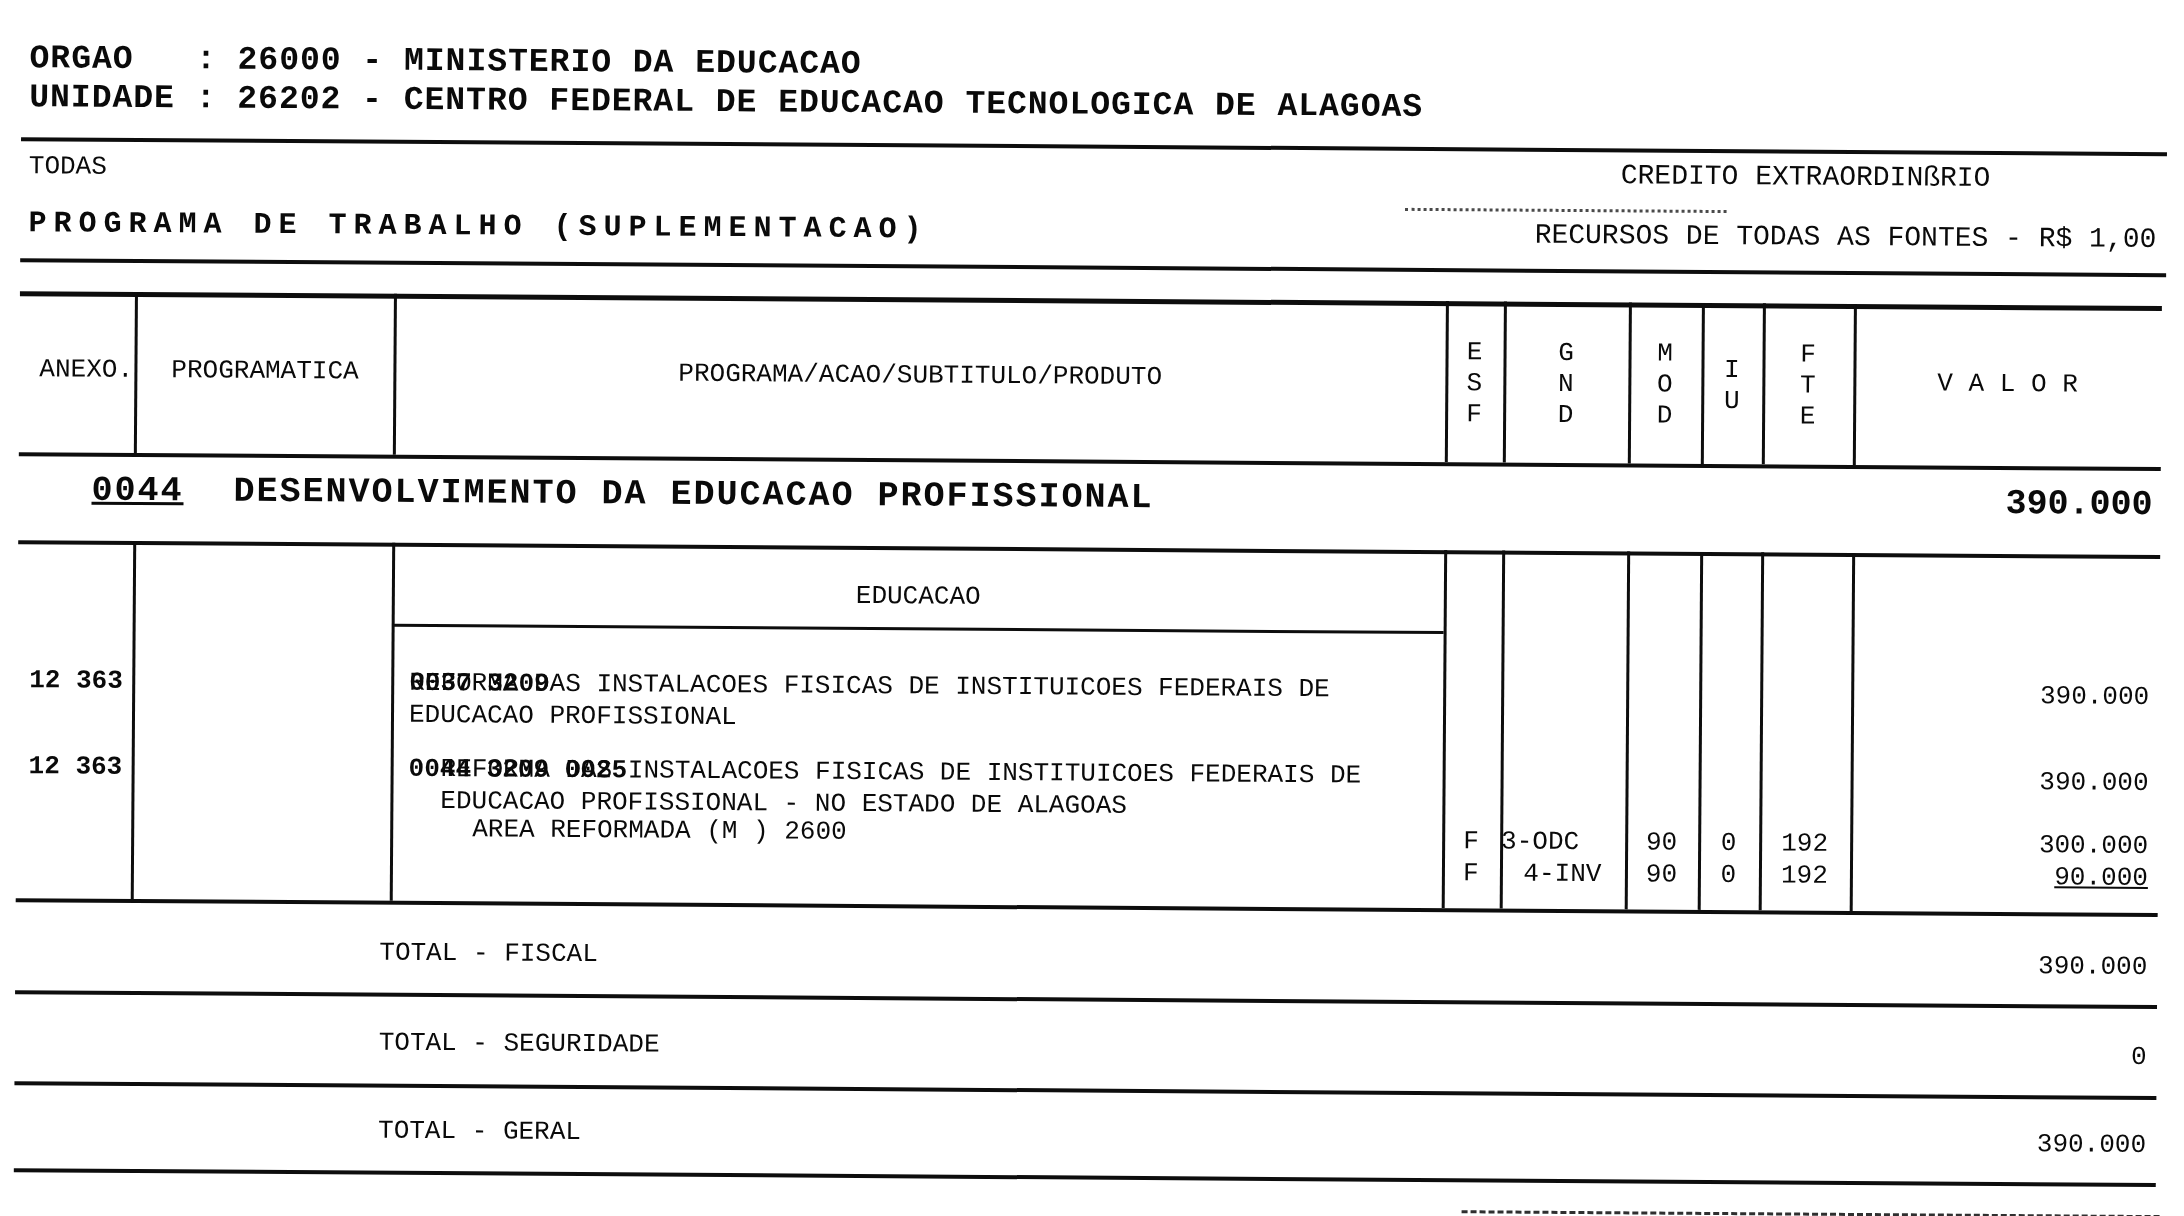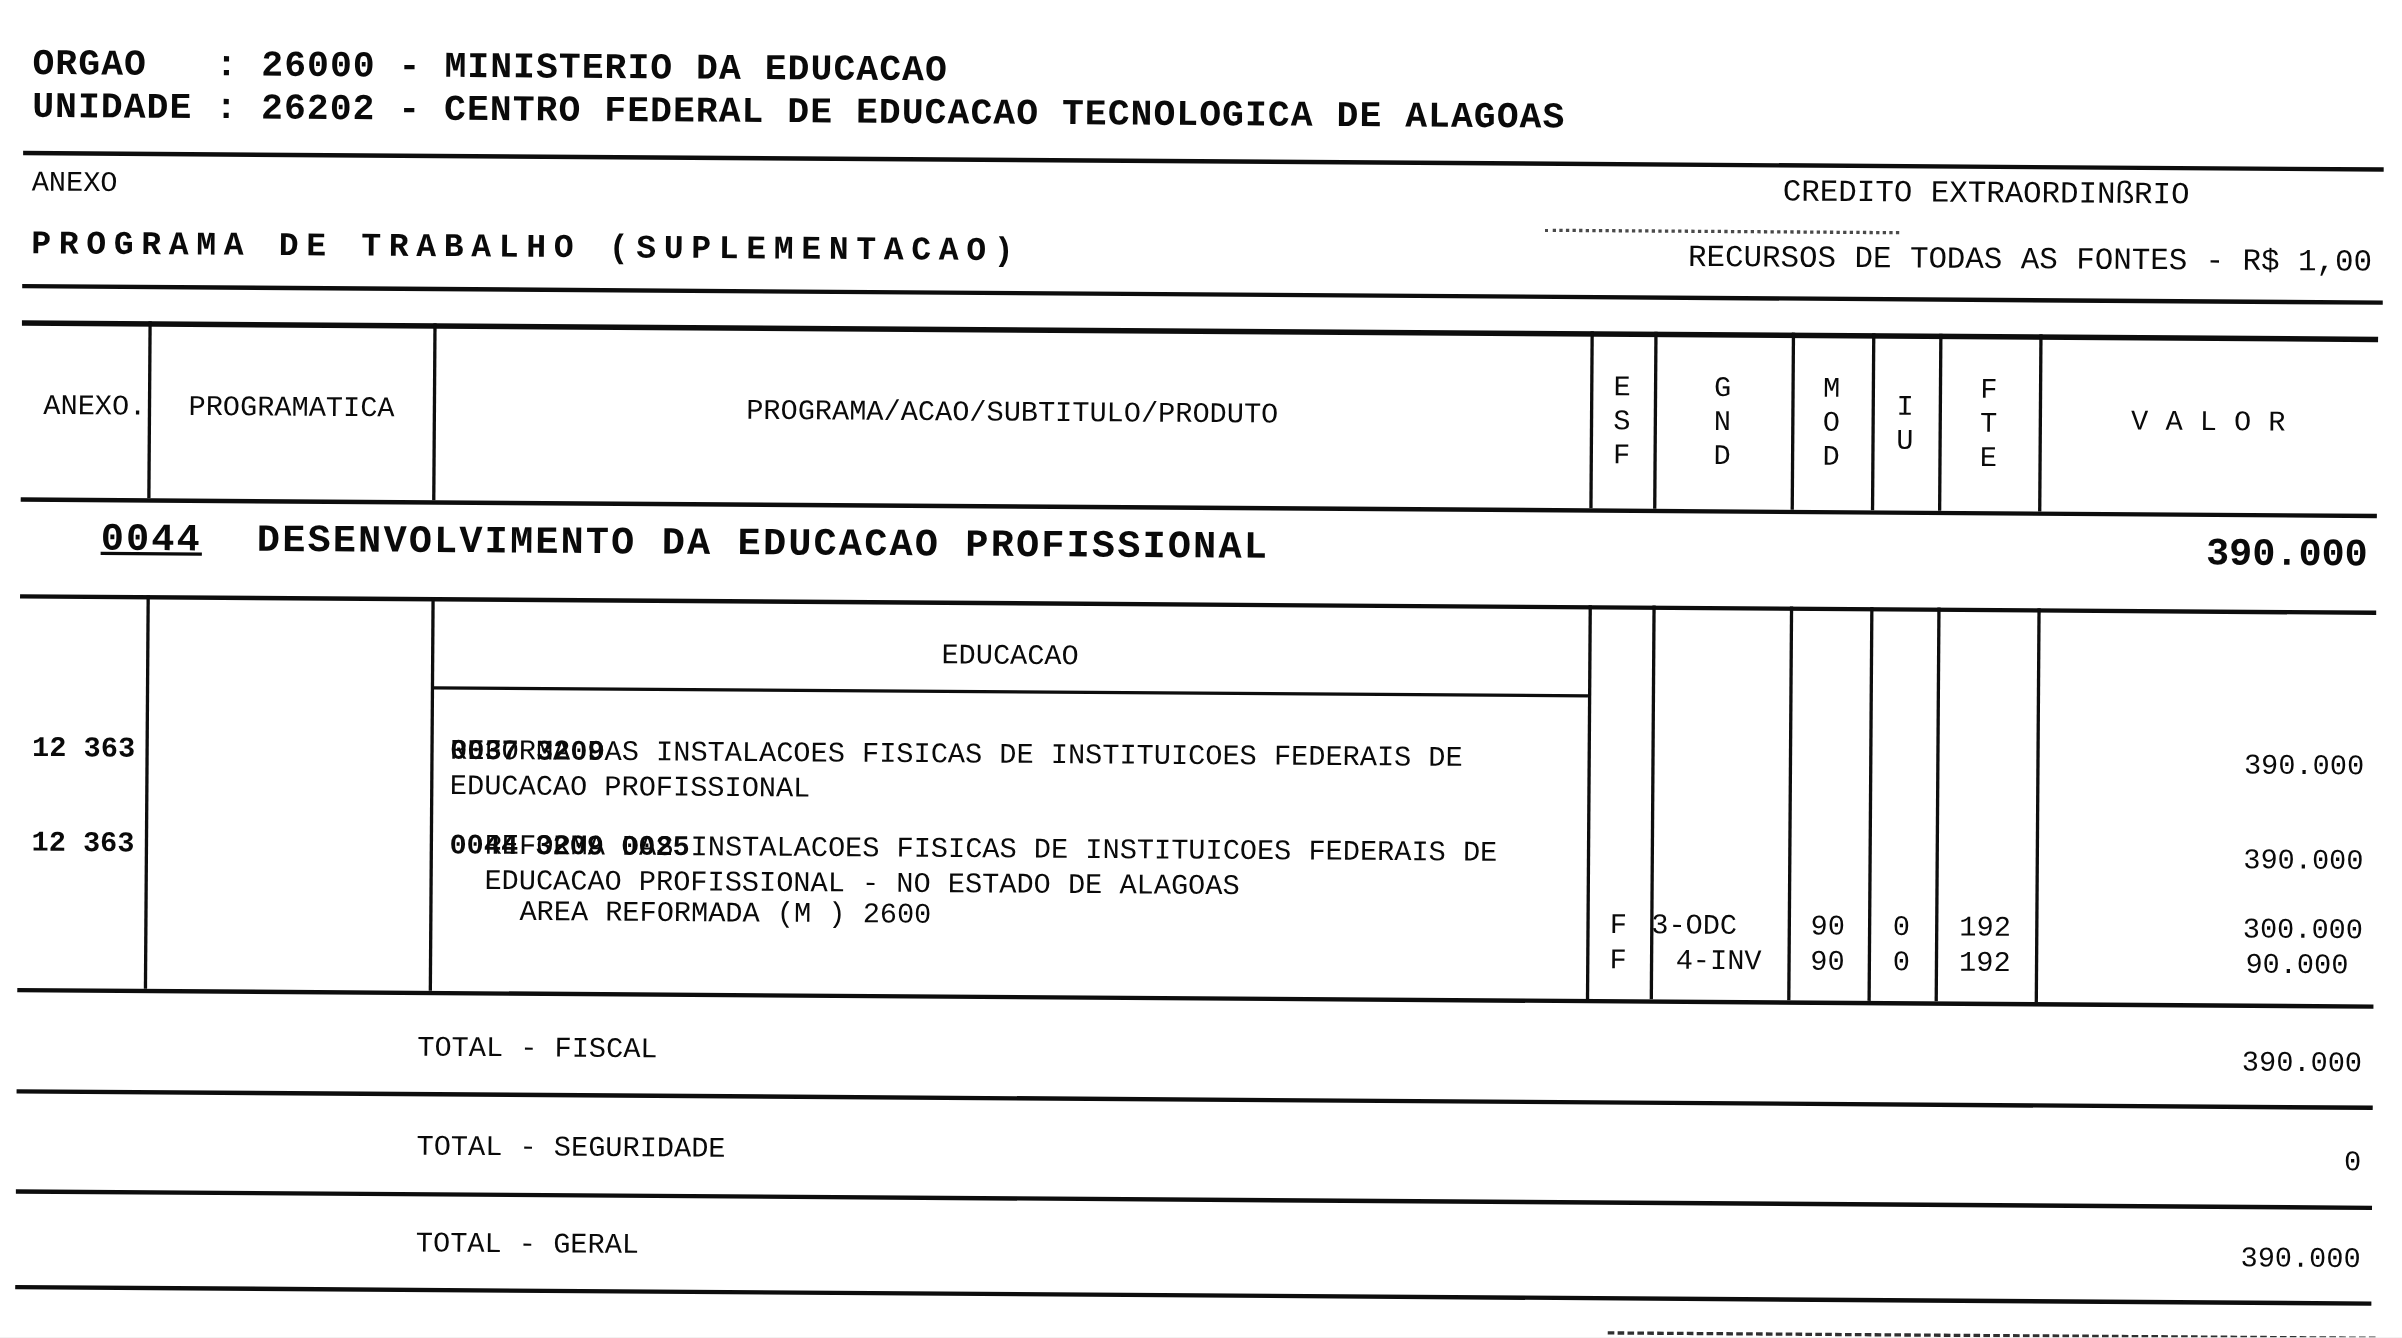--- a/index.html
+++ b/index.html
@@ -30,21 +30,21 @@
 <body>
 
 <div class="page">
   <div class="tilt">
 
     <div class="abs hdr-main" style="left:30px;top:40px;">ORGAO   : 26000 - MINISTERIO DA EDUCACAO</div>
     <div class="abs hdr-main" style="left:30px;top:79px;">UNIDADE : 26202 - CENTRO FEDERAL DE EDUCACAO TECNOLOGICA DE ALAGOAS</div>
 
     <div class="hline" style="left:22px;top:137px;width:2146px;"></div>
 
-    <div class="abs small" style="left:30px;top:152px;">ANEXO</div>
+    <div class="abs small" style="left:30px;top:152px;">TODAS</div>
     <div class="abs med" style="left:1622px;top:149px;">CREDITO EXTRAORDINßRIO</div>
 
     <div class="abs titulo" style="left:30px;top:206px;">PROGRAMA DE TRABALHO (SUPLEMENTACAO)</div>
     <div class="dotted" style="left:1406px;top:198px;width:322px;"></div>
     <div class="abs med" style="right:26px;top:209px;text-align:right;">RECURSOS DE TODAS AS FONTES - R$ 1,00</div>
 
     <div class="hline" style="left:22px;top:258px;width:2146px;"></div>
     <div class="hline" style="left:22px;top:291px;width:2142px;height:5px;"></div>
 
     <div class="vline" style="left:137px;top:291px;height:161px;"></div>
@@ -112,21 +112,21 @@
     <div class="abs body-txt" style="left:1632px;top:817px;width:71px;text-align:center;">90</div>
     <div class="abs body-txt" style="left:1705px;top:817px;width:59px;text-align:center;">0</div>
     <div class="abs body-txt" style="left:1766px;top:817px;width:89px;text-align:center;">192</div>
     <div class="abs val" style="right:30px;top:817px;">300.000</div>
 
     <div class="abs body-txt" style="left:1449px;top:849px;width:56px;text-align:center;">F</div>
     <div class="abs body-txt" style="left:1507px;top:849px;width:123px;text-align:center;">4-INV</div>
     <div class="abs body-txt" style="left:1632px;top:849px;width:71px;text-align:center;">90</div>
     <div class="abs body-txt" style="left:1705px;top:849px;width:59px;text-align:center;">0</div>
     <div class="abs body-txt" style="left:1766px;top:849px;width:89px;text-align:center;">192</div>
-    <div class="abs val" style="right:43px;top:849px;">90.000</div>
+    <div class="abs val" style="right:30px;top:849px;text-decoration:underline;">90.000</div>
 
     <div class="hline" style="left:22px;top:898px;width:2142px;"></div>
 
     <div class="abs body-txt" style="left:386px;top:936px;">TOTAL - FISCAL</div>
     <div class="abs val" style="right:30px;top:938px;">390.000</div>
     <div class="hline" style="left:22px;top:990px;width:2142px;"></div>
 
     <div class="abs body-txt" style="left:386px;top:1026px;">TOTAL - SEGURIDADE</div>
     <div class="abs val" style="right:30px;top:1028px;">0</div>
     <div class="hline" style="left:22px;top:1081px;width:2142px;"></div>

